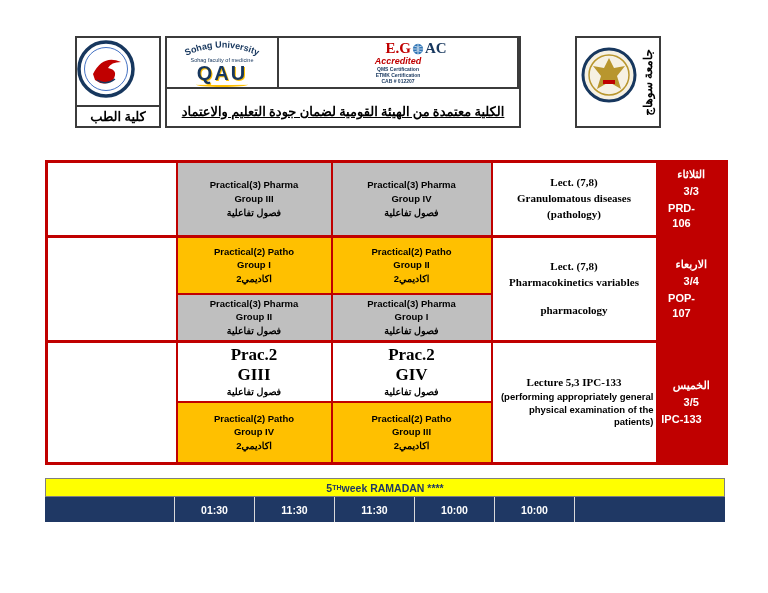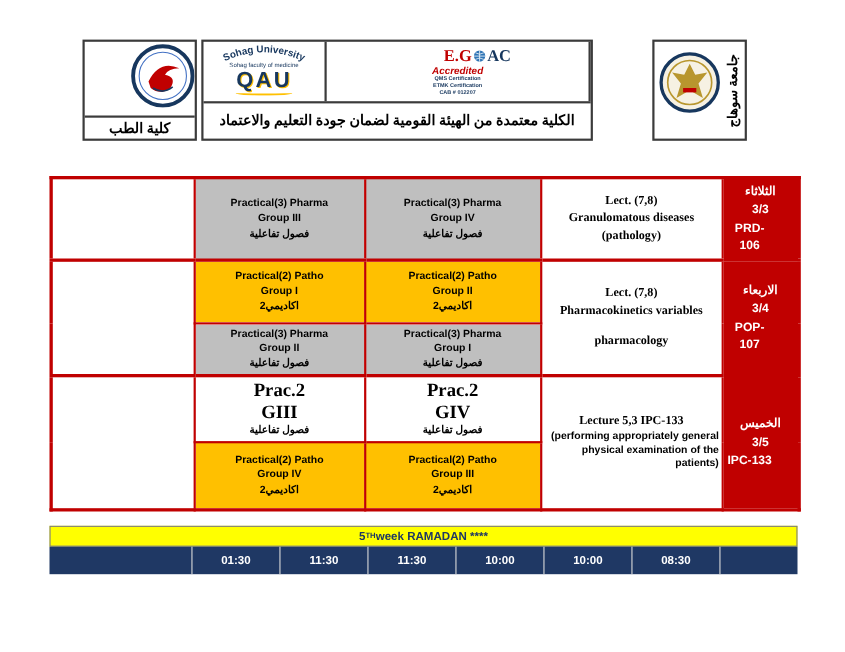--- a/index.html
+++ b/index.html
@@ -3,41 +3,41 @@
 <meta charset="utf-8">
 <style>
   * { margin:0; padding:0; box-sizing:border-box; }
   html,body { background:#ffffff; }
   body { width:768px; height:593px; font-family:"Liberation Sans", sans-serif; }
   .page { position:relative; width:768px; height:593px; background:#fff; overflow:hidden; }
 
   
   .header { position:absolute; left:75px; top:36px; display:flex; align-items:stretch; }
   .hbox { border:2px solid #3b3b3b; background:#fff; }
-  .left-box { width:104px; height:92px; display:flex; flex-direction:column; align-items:flex-end; padding-top:2px; }
+  .left-box { width:86px; height:92px; display:flex; flex-direction:column; align-items:flex-start; padding-top:2px; }
   .left-label { margin-top:auto; border-top:2px solid #3b3b3b; width:100%; text-align:center; font-weight:bold;
                 font-size:13px; font-family:"Liberation Serif", serif; padding:2px 0 1px; }
   .mid-box { width:356px; height:92px; margin-left:4px; display:flex; flex-direction:column; }
   .logo-row { display:flex; height:56px; border-bottom:2px solid #3b3b3b; }
   .qau-cell { width:112px; border-right:2px solid #3b3b3b; display:flex; flex-direction:column; align-items:center; padding-top:1px; }
   .qau-sub { font-size:5.5px; color:#17375E; margin-top:-4px; }
   .qau-acronym { font-size:20px; font-weight:bold; color:#17375E; letter-spacing:2px; line-height:21px; text-shadow:1px 1px 0 #FFC000; }
   .qau-swoosh { width:52px; height:5px; border-bottom:2px solid #FFC000; border-radius:50%; margin-top:-2px; }
   .egac-cell { flex:1; border-right:2px solid #3b3b3b; display:flex; flex-direction:column; align-items:center; justify-content:center; padding:1px; }
   .egac-word { display:flex; align-items:center; gap:1px; font-family:"Liberation Serif", serif; font-weight:bold; font-size:15px; line-height:15px;margin-left:36px; }
   .egac-red { color:#C00000; }
   .egac-blue { color:#17375E; }
   .egac-accredited { color:#C00000; font-weight:bold; font-style:italic; font-size:9px; line-height:10px; }
   .egac-line { font-size:5px; color:#17375E; line-height:6px; font-weight:bold; }
   .aja-cell { width:102px; display:flex; flex-direction:column; align-items:center; justify-content:center; gap:2px; }
   .aja-word { display:flex; align-items:center; gap:2px; font-weight:bold; font-size:15px; color:#17375E; line-height:15px; }
   .iso-row { display:flex; gap:2px; }
   .iso-pill { background:#17375E; color:#fff; font-size:5px; font-weight:bold; padding:1px 2px; line-height:6px; white-space:nowrap; }
   .accred-text { flex:1; display:flex; align-items:center; justify-content:center; text-align:left; font-weight:bold;
-                 font-size:13px; font-family:"Liberation Serif", serif; padding:1px 8px; line-height:1.25; }
+                 font-size:13px; font-family:"Liberation Serif", serif; padding:15px 8px; line-height:1.25;text-decoration:underline; }
   .right-box { width:86px; height:92px; margin-left:54px; position:relative; }
   .right-emblem { position:absolute; left:4px; top:9px; }
   .right-label { position:absolute; right:0; top:0; bottom:0; width:22px; display:flex; align-items:center; justify-content:center; }
   .right-label > span { transform:rotate(-90deg); white-space:nowrap; font-weight:bold; font-size:12px; font-family:"Liberation Serif", serif; }
 
   
   .sched { position:absolute; left:45px; top:160px; width:680px; border-collapse:collapse; table-layout:fixed; background:#fff; border:3px solid #C00000; }
   .sched td { border:2px solid #C00000; vertical-align:middle; text-align:center; padding:2px; overflow:hidden; }
   .sched tr.thick td { border-top:3px solid #C00000; }
   .col-a{width:130px} .col-b{width:155px} .col-c{width:160px} .col-d{width:165px} .col-e{width:70px}
@@ -244,17 +244,16 @@
       <span> week RAMADAN ****</span>
   </div>
 
   <div class="times">
     <div class="tcell t-blank-l"></div>
     <div class="tcell t-std">01:30</div>
     <div class="tcell t-std">11:30</div>
     <div class="tcell t-std">11:30</div>
     <div class="tcell t-std">10:00</div>
     <div class="tcell t-std">10:00</div>
-    <div class="tcell t-std">08:30</div>
     <div class="tcell t-blank-r"></div>
   </div>
 
 </div>
 
 </body></html>

